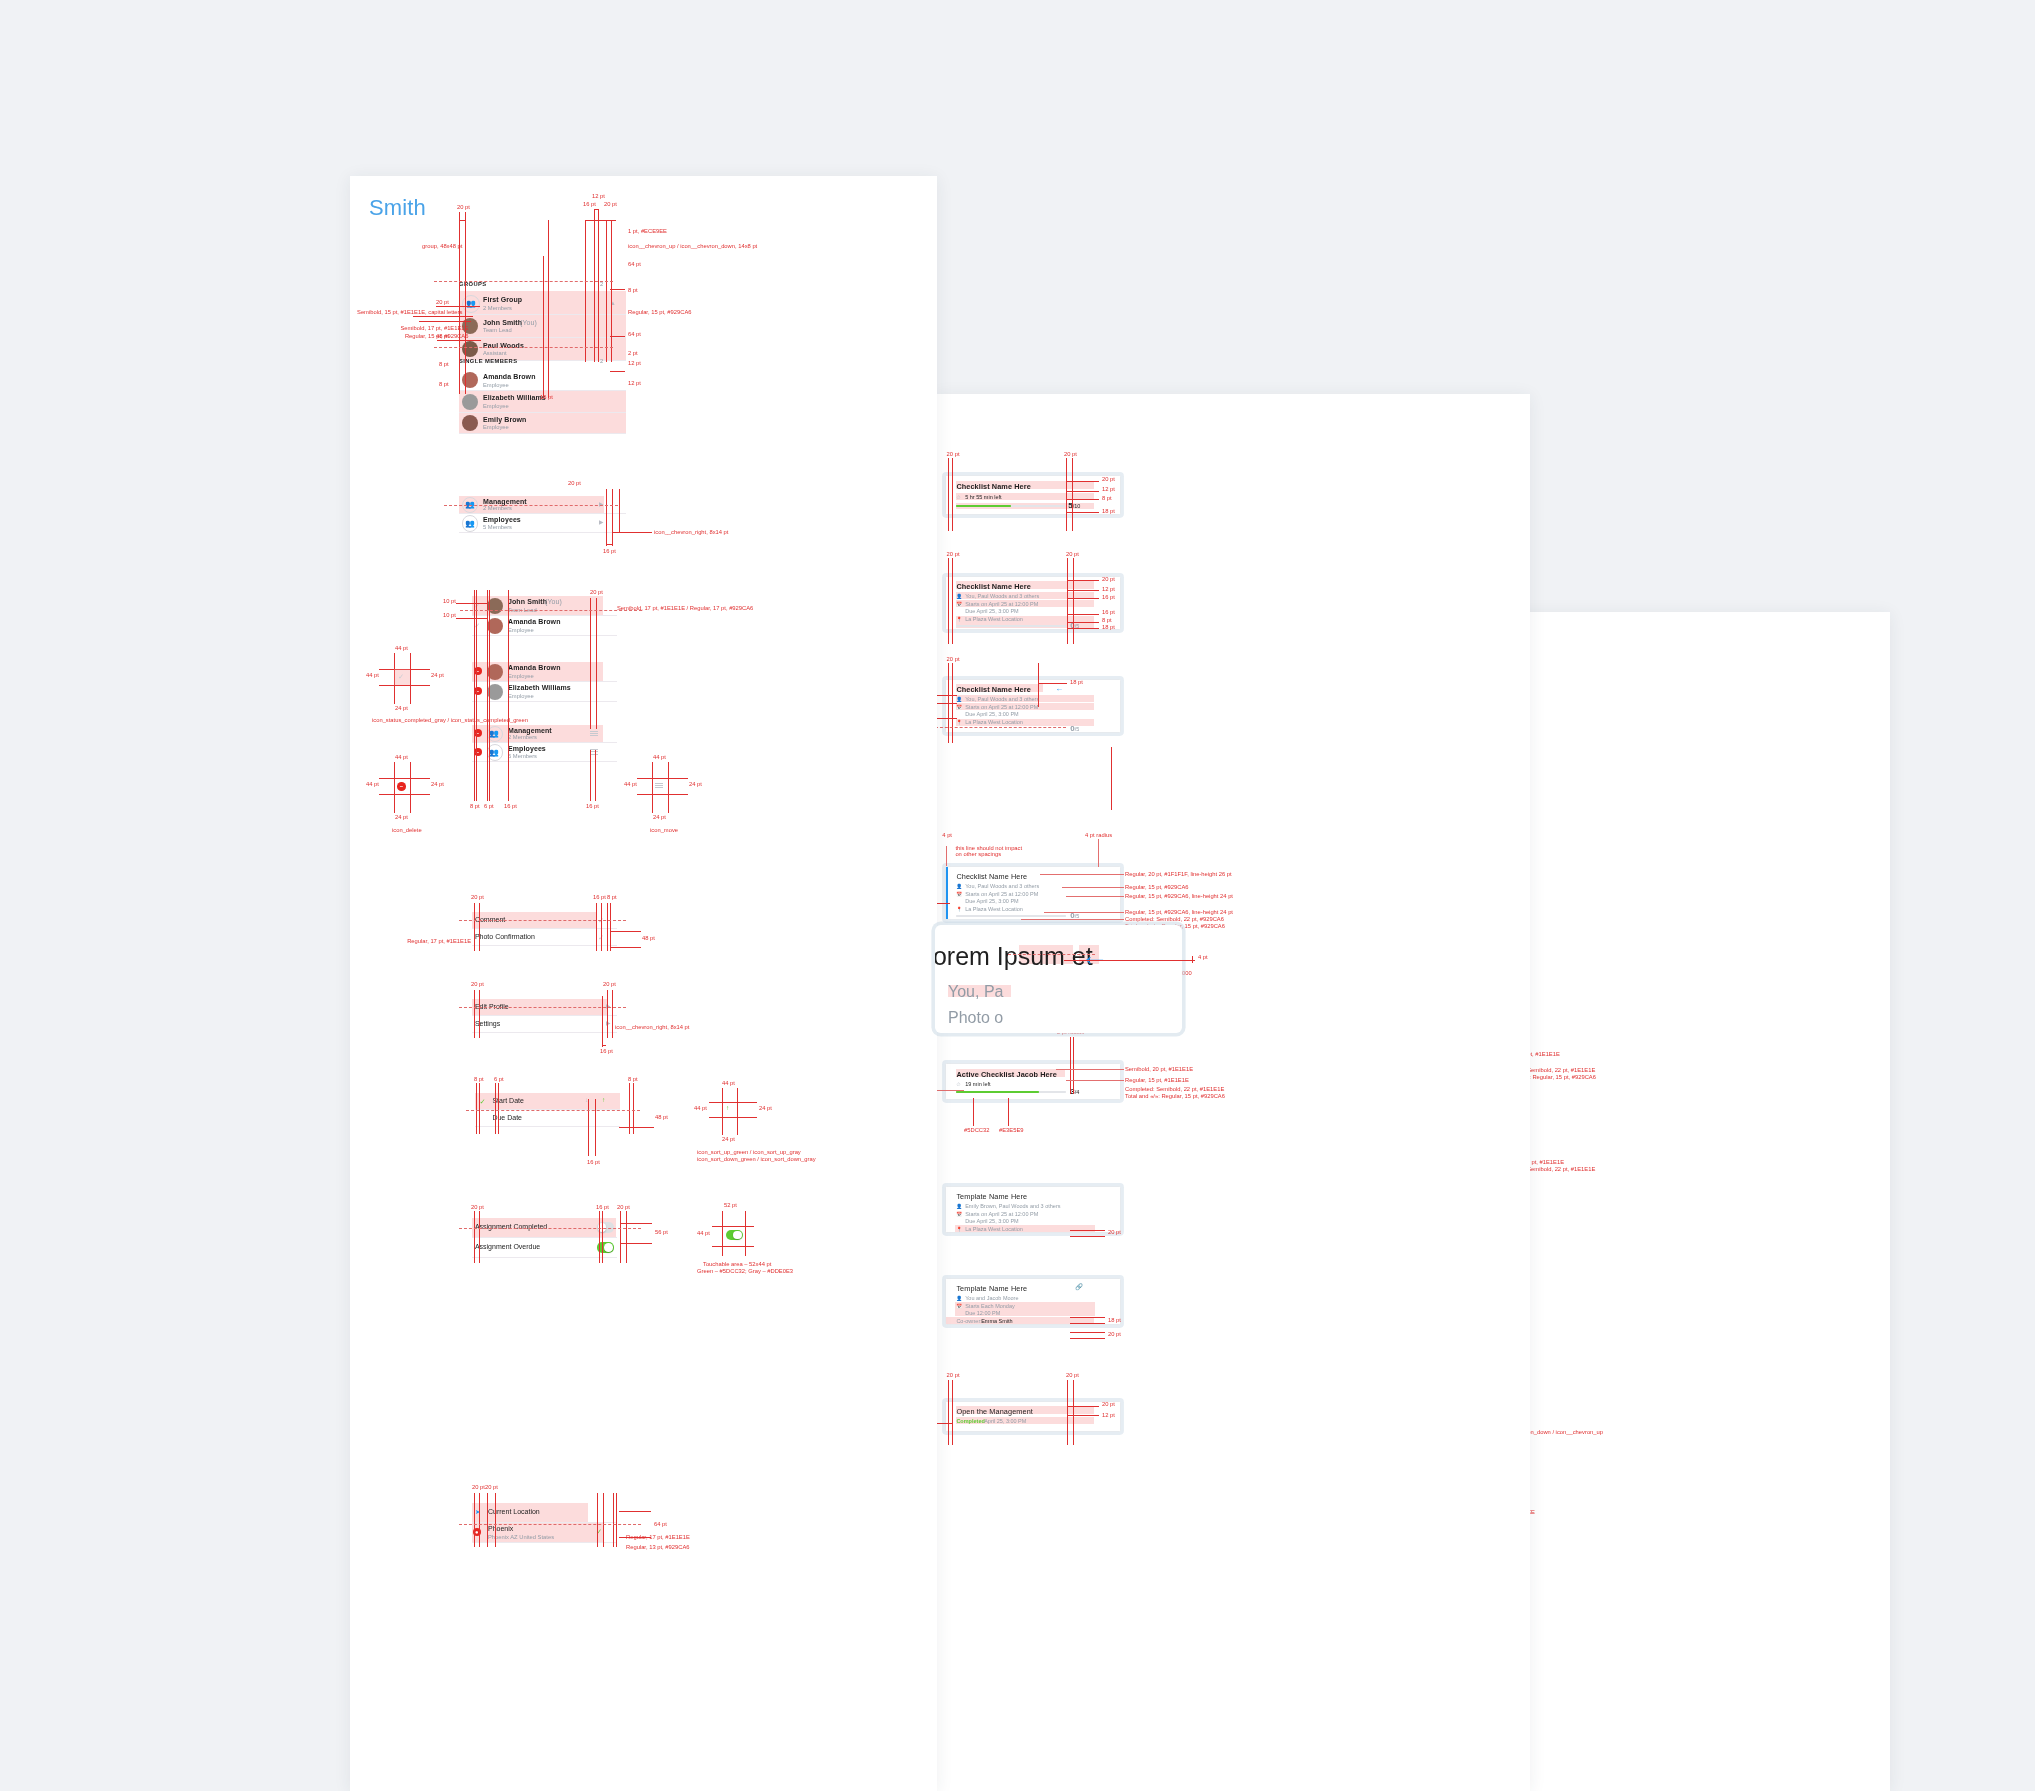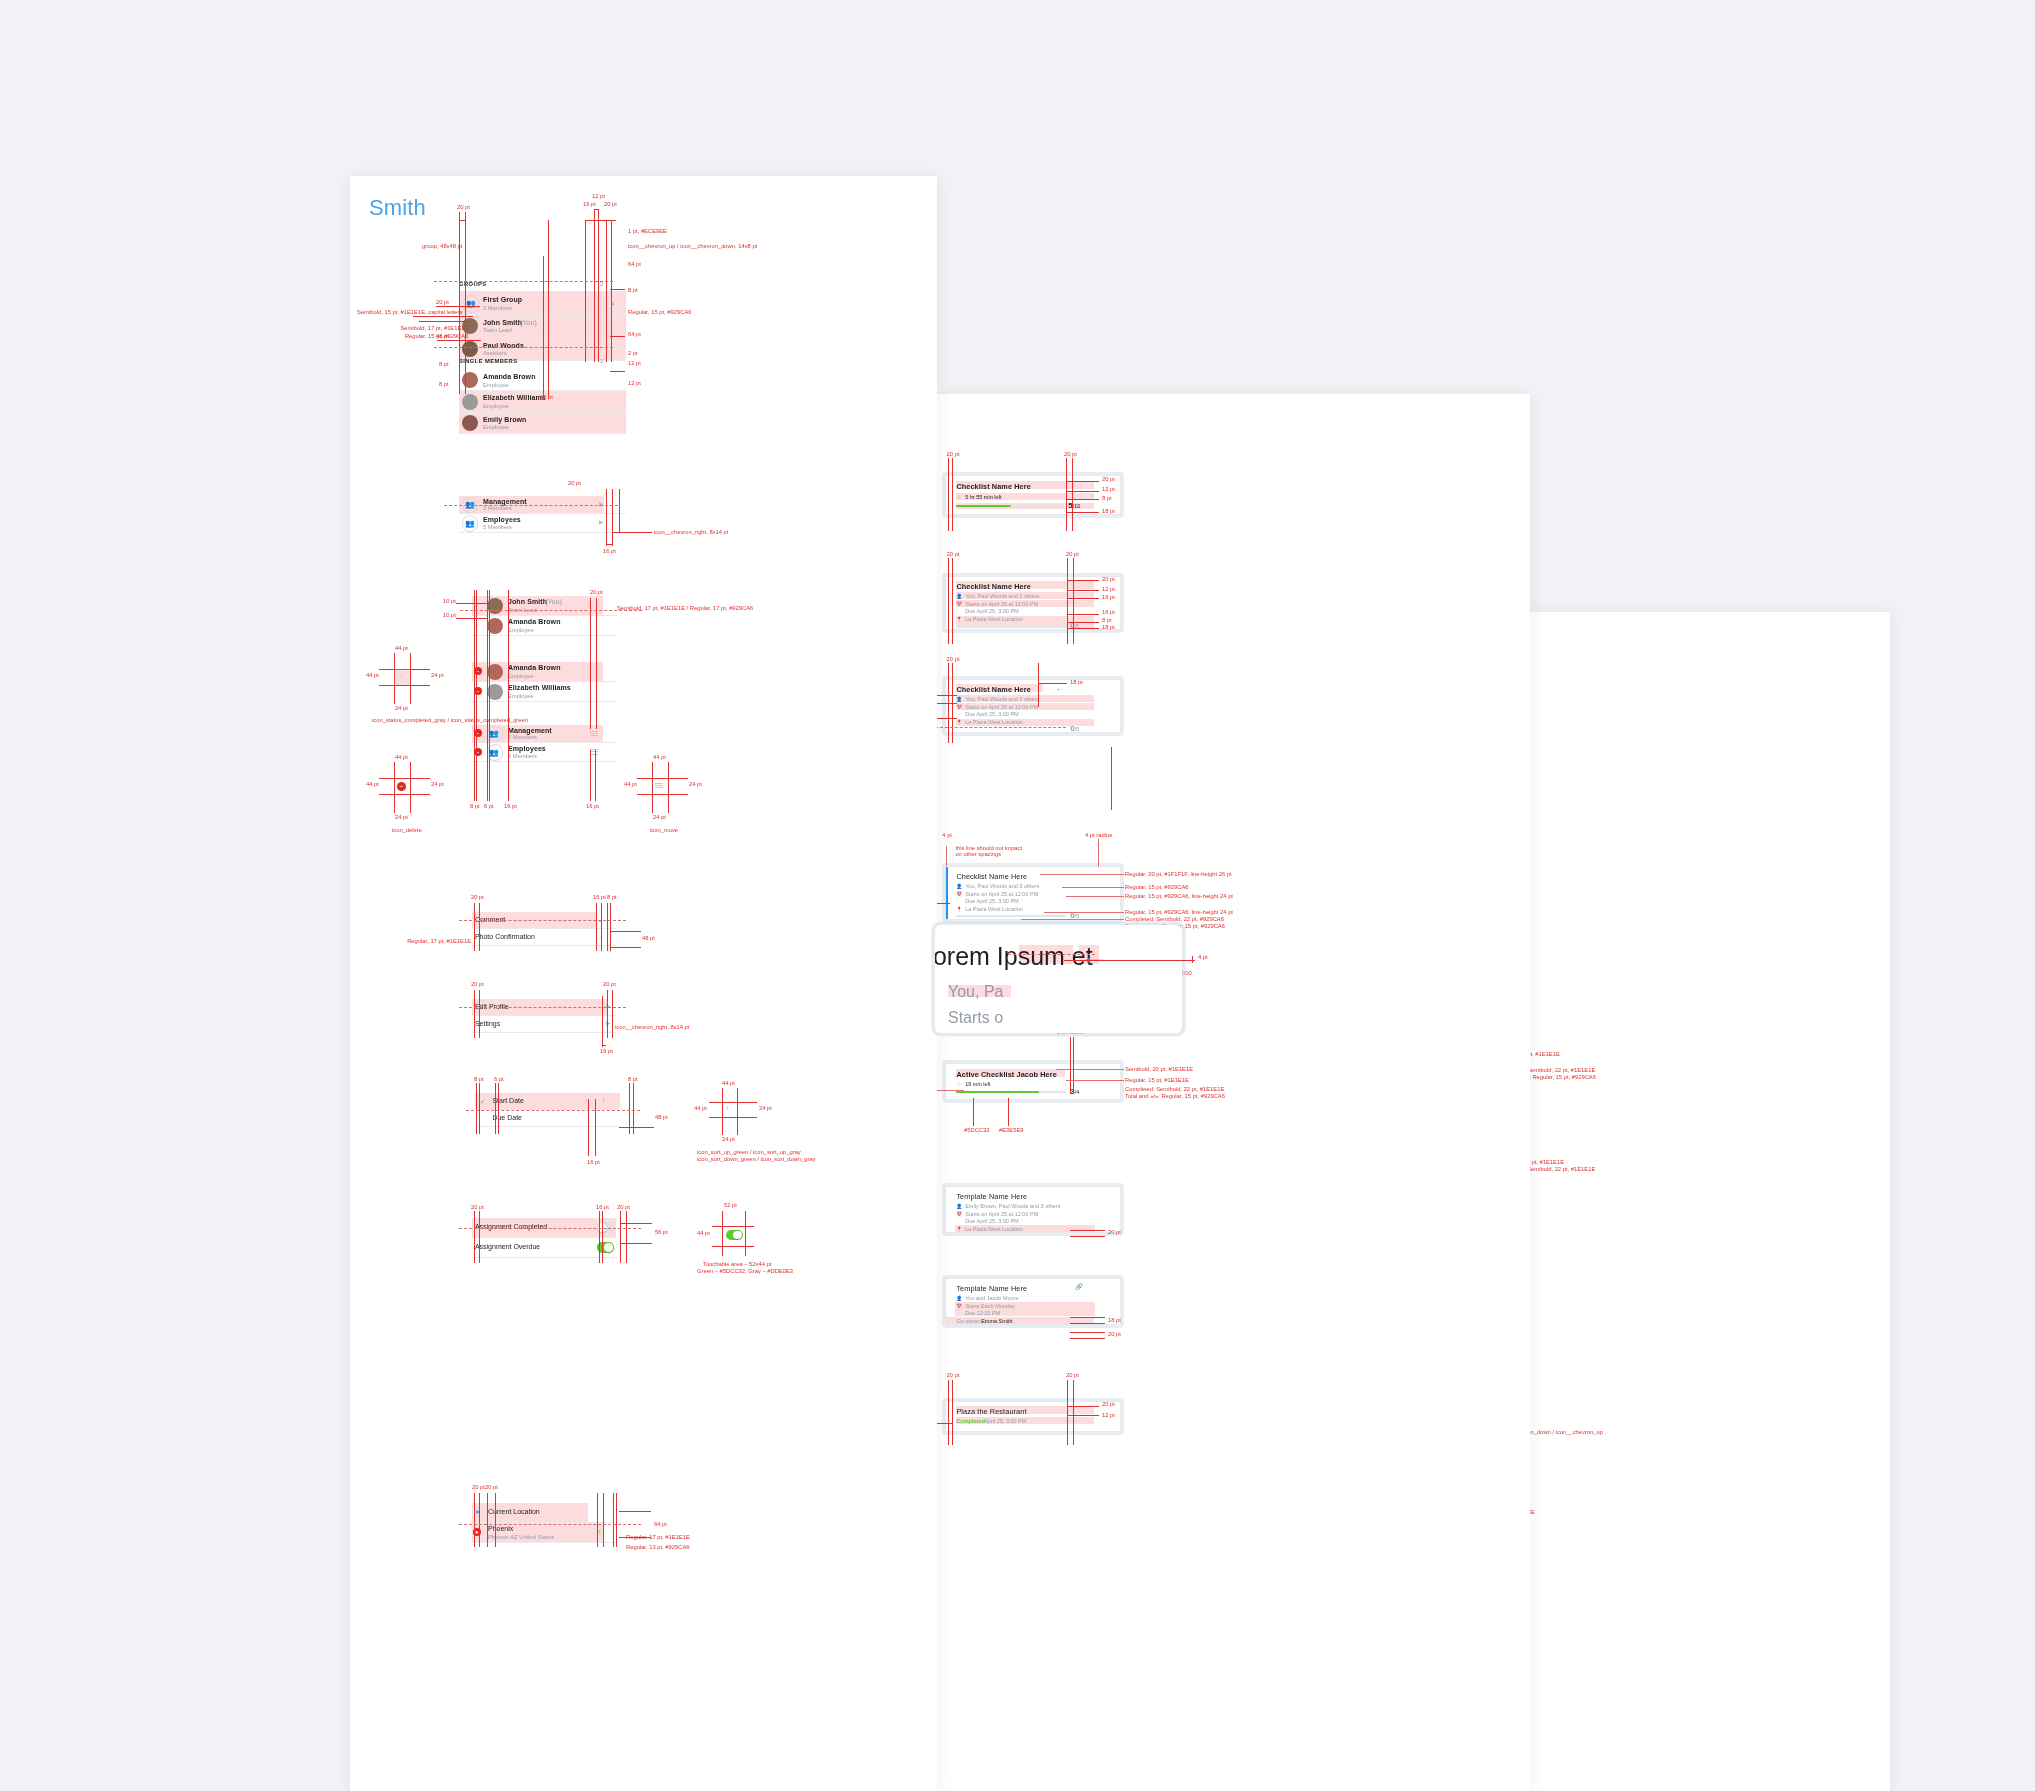--- a/index.html
+++ b/index.html
@@ -699,21 +699,21 @@
   </div>
   <div class="rl h" style="left:135px;top:923px;width:35px;"></div>
   <div class="rl h" style="left:135px;top:929px;width:35px;"></div>
   <div class="rl h" style="left:135px;top:938px;width:35px;"></div>
   <div class="rl h" style="left:135px;top:944px;width:35px;"></div>
   <div class="note" style="left:173px;top:923px;">18 pt</div>
   <div class="note" style="left:173px;top:937px;">20 pt</div>
 
   <div class="card" style="left:10.2px;top:1007px;width:174px;height:29px;">
     <div class="hl" style="left:10.2px;top:4.4px;width:138px;height:8px;"></div>
-    <div class="cardttl" style="left:10.2px;top:5.1px;">Plaza the Restaurant</div>
+    <div class="cardttl" style="left:10.2px;top:5.1px;">Open the Management</div>
     <div class="hl" style="left:10.2px;top:15.3px;width:138px;height:6.5px;"></div>
     <div class="meta grn" style="left:10.2px;top:16px;">Completed</div>
     <div class="meta" style="left:38px;top:16px;">April 25, 3:00 PM</div>
   </div>
   <div class="rl v" style="left:13px;top:986px;height:65px;"></div>
   <div class="rl v" style="left:17.4px;top:986px;height:65px;"></div>
   <div class="rl v" style="left:132px;top:986px;height:65px;"></div>
   <div class="rl v" style="left:138px;top:986px;height:65px;"></div>
   <div class="rl h" style="left:132px;top:1012px;width:32px;"></div>
   <div class="rl h" style="left:132px;top:1021px;width:32px;"></div>
@@ -724,21 +724,21 @@
   <div class="note" style="left:167px;top:1018px;">12 pt</div>
 </div>
 
 <div id="zoomcard">
   <div class="hl" style="left:84px;top:20.4px;width:54px;height:19px;"></div>
   <div class="hl" style="left:144px;top:20.4px;width:20.4px;height:19px;"></div>
   <div class="bigttl" style="left:-16px;top:17.4px;">Lorem Ipsum et</div>
   <div class="bigarrow" style="left:145px;top:16px;">←</div>
   <div class="hl" style="left:13px;top:60px;width:63px;height:11.6px;"></div>
   <div class="bigmeta" style="left:13px;top:58px;">You, Pa</div>
-  <div class="bigmeta" style="left:13px;top:84px;">Starts o</div>
+  <div class="bigmeta" style="left:13px;top:84px;">Photo o</div>
   <div class="dash" style="left:73px;top:29px;width:87px;"></div>
 </div>
 <div class="rl h" style="left:1064px;top:960px;width:131px;z-index:5;"></div>
 <div class="rl v" style="left:1192px;top:956px;height:7.3px;z-index:5;"></div>
 <div class="note" style="left:1198px;top:954px;z-index:5;">4 pt</div>
 
 <div class="artboard" id="ab3">
 
   <div class="phone" style="left:11.6px;top:68px;width:163px;height:74px;">
     <div class="status">

